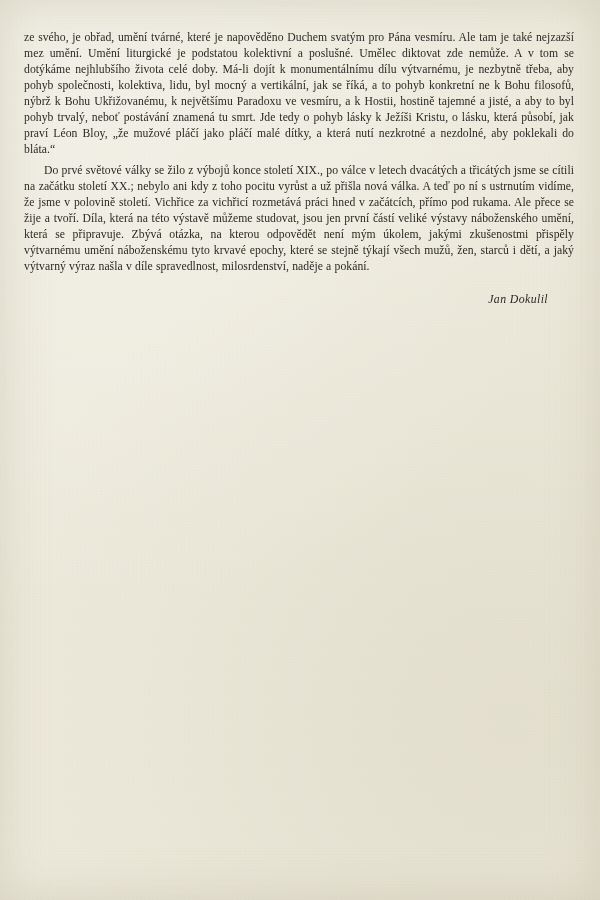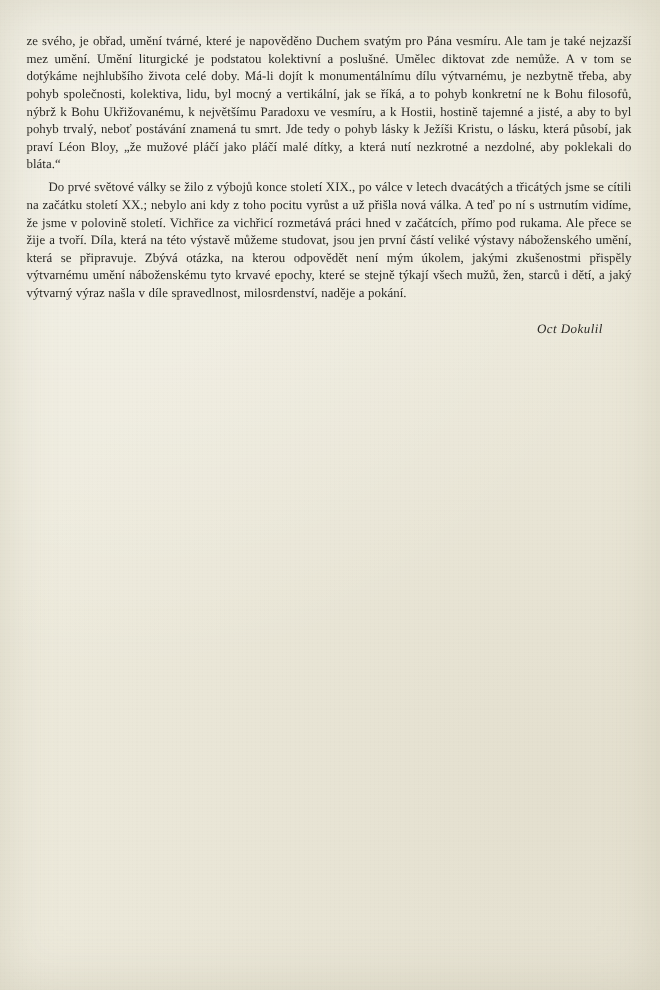--- a/index.html
+++ b/index.html
@@ -71,17 +71,17 @@
 </head>
 <body>
 
 <div class="page">
 
   <div class="text-block">
     <p class="para">ze svého, je obřad, umění tvárné, které je napověděno Duchem svatým pro Pána vesmíru. Ale tam je také nejzazší mez umění. Umění liturgické je podstatou kolektivní a poslušné. Umělec diktovat zde nemůže. A v tom se dotýkáme nejhlubšího života celé doby. Má-li dojít k monumentálnímu dílu výtvarnému, je nezbytně třeba, aby pohyb společnosti, kolektiva, lidu, byl mocný a vertikální, jak se říká, a to pohyb konkretní ne k Bohu filosofů, nýbrž k Bohu Ukřižovanému, k největšímu Paradoxu ve vesmíru, a k Hostii, hostině tajemné a jisté, a aby to byl pohyb trvalý, neboť postávání znamená tu smrt. Jde tedy o pohyb lásky k Ježíši Kristu, o lásku, která působí, jak praví Léon Bloy, „že mužové pláčí jako pláčí malé dítky, a která nutí nezkrotné a nezdolné, aby poklekali do bláta.“</p>
     <p class="para indented">Do prvé světové války se žilo z výbojů konce století XIX., po válce v letech dvacátých a třicátých jsme se cítili na začátku století XX.; nebylo ani kdy z toho pocitu vyrůst a už přišla nová válka. A teď po ní s ustrnutím vidíme, že jsme v polovině století. Vichřice za vichřicí rozmetává práci hned v začátcích, přímo pod rukama. Ale přece se žije a tvoří. Díla, která na této výstavě můžeme studovat, jsou jen první částí veliké výstavy náboženského umění, která se připravuje. Zbývá otázka, na kterou odpovědět není mým úkolem, jakými zkušenostmi přispěly výtvarnému umění náboženskému tyto krvavé epochy, které se stejně týkají všech mužů, žen, starců i dětí, a jaký výtvarný výraz našla v díle spravedlnost, milosrdenství, naděje a pokání.</p>
   </div>
 
-  <div class="signature">Oct Dokulil</div>
+  <div class="signature">Jan Dokulil</div>
 
   <div class="grain"></div>
   <div class="edge-shade"></div>
 </div>
 
 </body></html>

